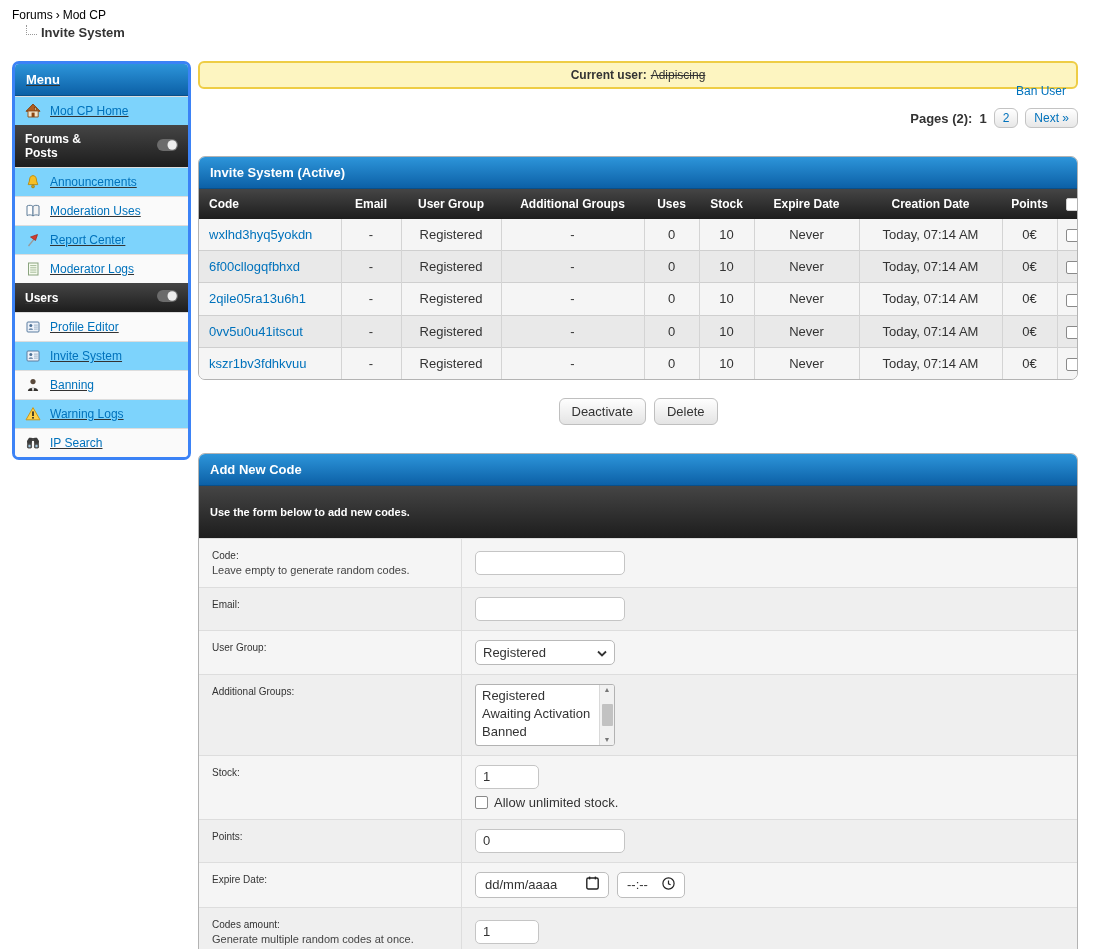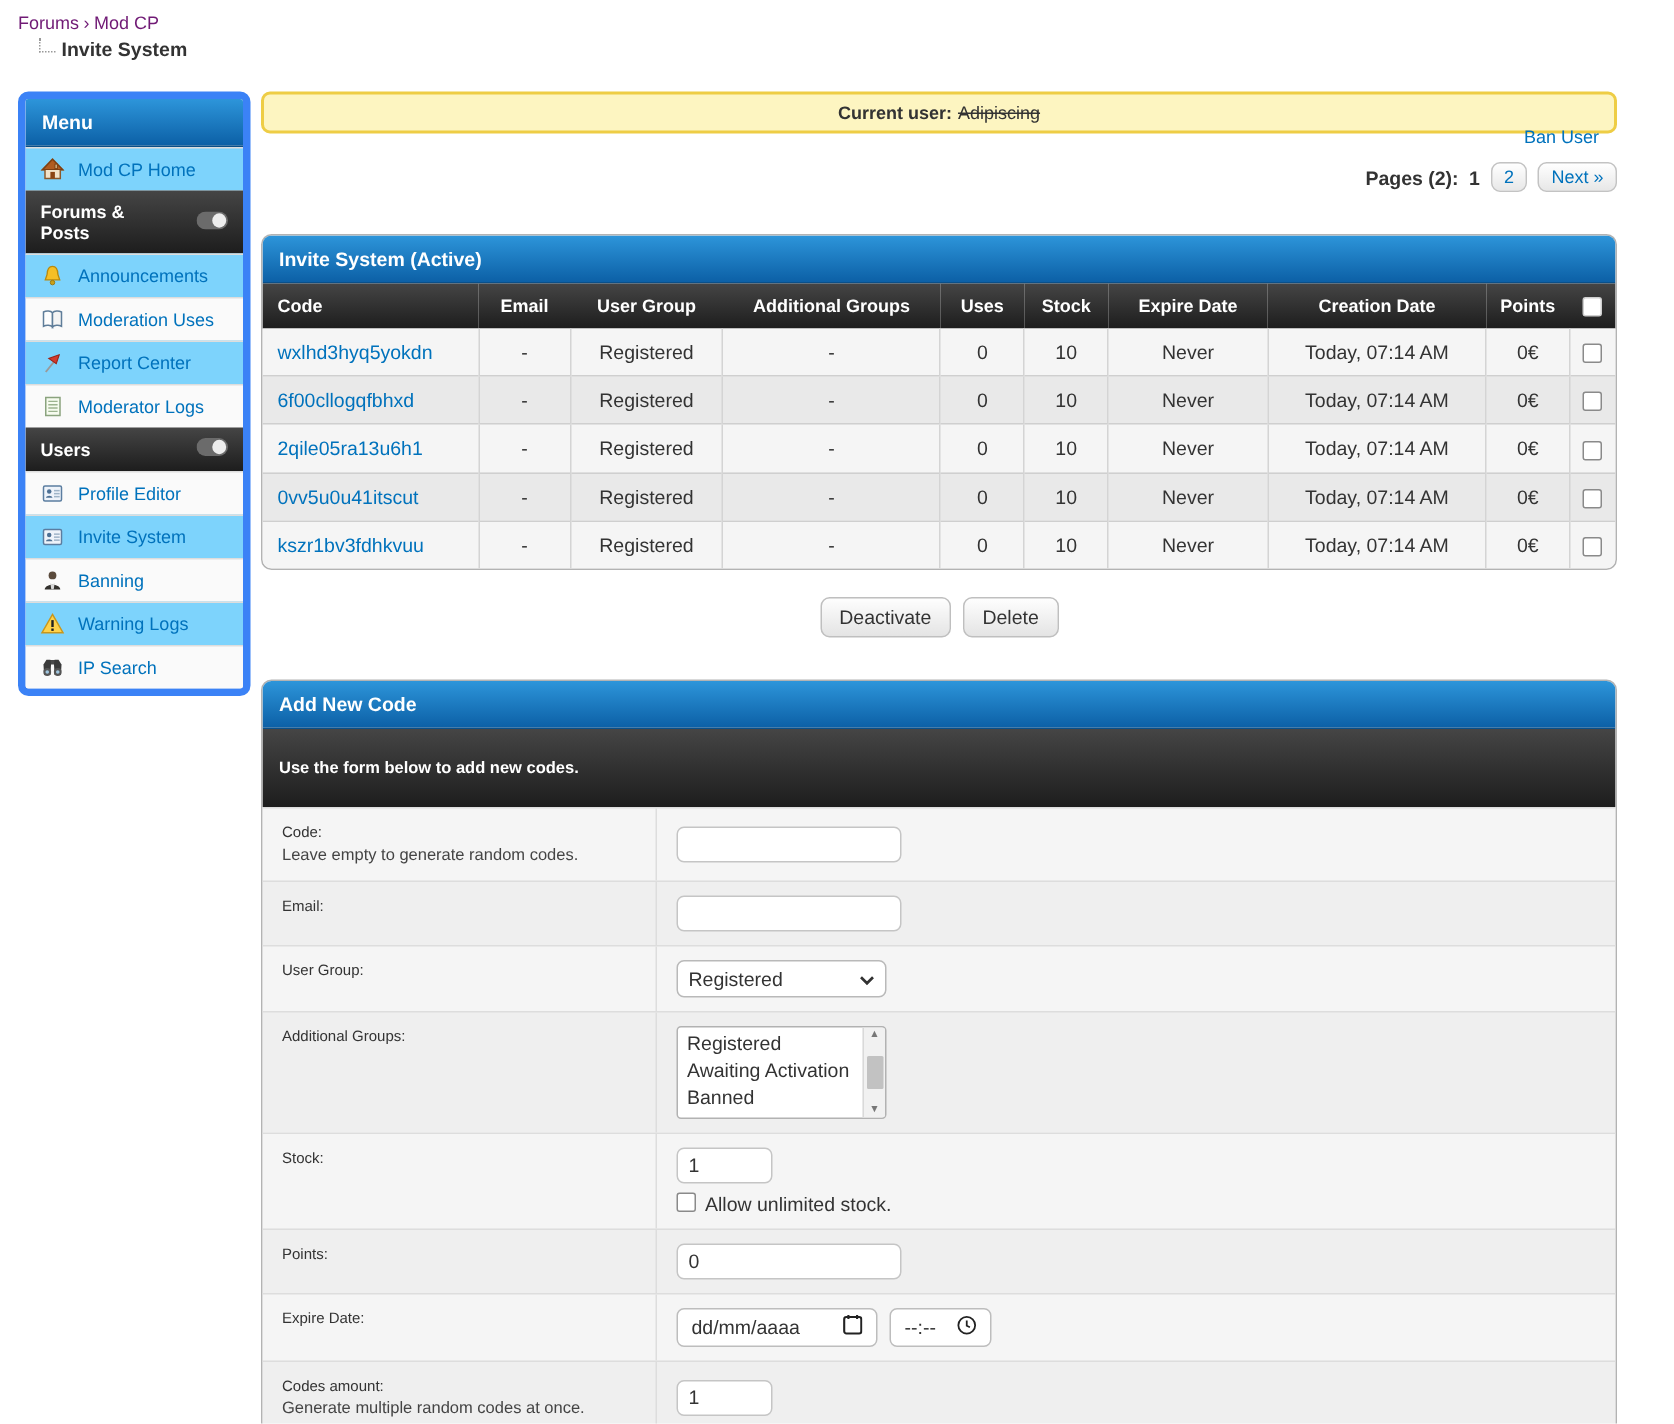--- a/index.html
+++ b/index.html
@@ -7,31 +7,31 @@
   body {
     width: 1116px; height: 949px; overflow: hidden;
     font-family: "Liberation Sans", sans-serif;
     font-size: 13px; color: #333;
   }
   a { text-decoration: none; color: #0072bc; cursor: pointer; }
   .page { padding: 8px 38px 0 12px; }
 
   
   .crumb-line { font-size: 12px; }
-  .crumb-line a, .crumb-sep { color: #701a75; text-align: center; }
+  .crumb-line a, .crumb-sep { color: #000000; text-align: center; }
   .crumb-sep { margin: 0 3px; }
   .crumb-current-line { display:flex; align-items:flex-end; margin: 3px 0 0 14px; }
   .tree-connector { width: 11px; height: 10px; border-left: 1px dotted #999; border-bottom: 1px dotted #999; margin: 0 4px 5px 0; }
   .crumb-current { font-weight: bold; font-size: 13px; color:#333; }
 
   
   .content-row { display: flex; gap: 7px; margin-top: 21px; align-items: flex-start; }
 
   
-  .sidebar { width: 155px; flex-shrink: 0; border: 5px solid #3b82f6; border-radius: 7px; overflow: hidden; background:#f5f5f5; }
+  .sidebar { width: 179px; flex-shrink: 0; border: 3px solid #3b82f6; border-radius: 7px; overflow: hidden; background:#f5f5f5;text-decoration:underline; }
   .sb-head { background: linear-gradient(#2d95da, #0c60a6); border-bottom: 1px solid #0a4f88; color:#fff; font-weight: bold; font-size: 13px; padding: 8px 11px; }
   .sb-item { display: flex; align-items: center; gap: 9px; padding: 6px 10px; border-top: 1px solid #ddd; background: #7dd3fc; cursor: pointer; }
   .sb-item:nth-child(odd) { background: #fafafa; }
   .sb-item .icon { width: 16px; height: 16px; flex-shrink: 0; display:inline-flex; }
   .sb-item a { font-size: 12px; }
   .sb-cat { background: linear-gradient(#454545, #1d1d1d); color: #fff; font-weight: bold; font-size: 12px; padding: 7px 10px; display: flex; justify-content: space-between; align-items: center; cursor: pointer; gap: 42px; }
 
   
   .user-bar { position: relative; background: #fdf5c1; border: 2px solid #eecd45; border-radius: 6px; padding: 5px 10px; text-align: center; font-size: 12px; }
   .user-bar b { font-weight: bold; }
@@ -84,21 +84,21 @@
   .listbox { width: 140px; height: 62px; background: #fff; border: 1px solid #b2b2b2; border-radius: 3px; display: flex; overflow: hidden; }
   .lb-opts { flex: 1; padding: 2px 0 0 6px; }
   .lb-opt { font-size: 13px; line-height: 18px; white-space: nowrap; cursor: pointer; }
   .lb-scroll { width: 15px; background: #f1f1f1; border-left: 1px solid #d9d9d9; display: flex; flex-direction: column; align-items: center; justify-content: space-between; padding: 1px 0; }
   .lb-arrow { font-size: 7px; color: #777; line-height: 8px; }
   .lb-thumb { width: 11px; height: 22px; background: #c2c2c2; border-radius: 1px; }
 
   .dt-box { height: 26px; background: #fff; border: 1px solid #bdbdbd; border-radius: 5px; display: flex; align-items: center; gap: 9px; padding: 0 9px; cursor: text; }
   .dt-box .dt-txt { font-size: 13px; color: #333; font-family: "Liberation Sans", sans-serif; }
 
-  .chk-row { display: flex; align-items: flex-start; gap: 6px; font-size: 13px; }
+  .chk-row { display: flex; align-items: center; gap: 6px; font-size: 13px; }
 </style>
 </head>
 <body>
 
 <div class="page">
 
   <div>
     <div class="crumb-line">
       <a>Forums</a><span class="crumb-sep">›</span><a>Mod CP</a>
     </div>

